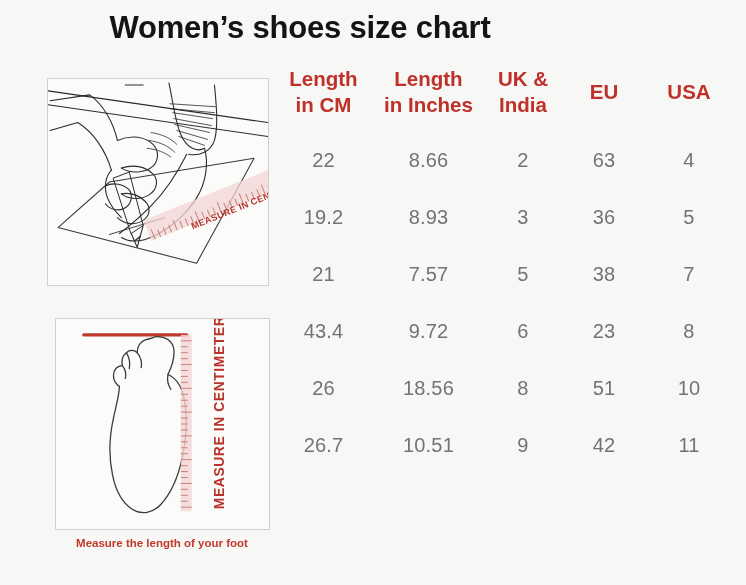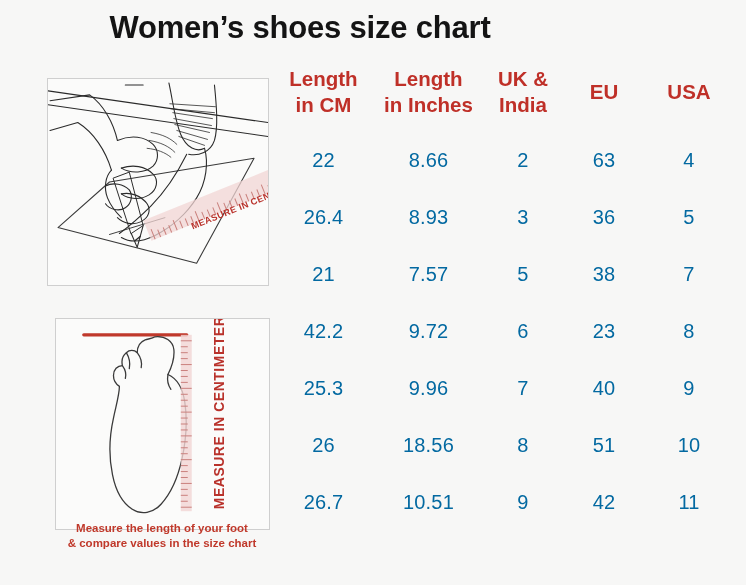--- a/index.html
+++ b/index.html
@@ -53,21 +53,21 @@
     left: 55px;
     top: 318px;
     width: 215px;
     height: 212px;
   }
   .illus svg { display: block; width: 100%; height: 100%; }
 
   .caption {
     position: absolute;
     left: 47px;
-    top: 521px;
+    top: 536px;
     width: 230px;
     text-align: center;
     color: #c0392b;
     font-size: 11.5px;
     font-weight: 700;
     line-height: 15px;
   }
   .caption div { white-space: nowrap; }
 
   
@@ -82,21 +82,21 @@
   #size-table th {
     color: #bf3028;
     font-size: 20.5px;
     font-weight: 600;
     line-height: 26px;
     padding: 0 0 14px 0;
     vertical-align: middle;
     text-align: center;
   }
   #size-table td {
-    color: #0369a1;
+    color: #737373;
     font-size: 20px;
     font-weight: 400;
     text-align: center;
     height: 55px;
     vertical-align: middle;
     letter-spacing: 0.2px;
   }
   .col-cm     { width: 103px; }
   .col-in     { width: 107px; }
   .col-uk     { width: 82px; }
@@ -255,21 +255,20 @@
             <path d="M126 184 L133 184"></path>
           <path d="M126 190 L137 190"></path>
         </g>
       </g>
       <text x="170" y="192" transform="rotate(-90 170 192)" fill="#b9322b" font-family="Liberation Sans, sans-serif" font-size="14" font-weight="700" letter-spacing="0.6">MEASURE IN CENTIMETERS</text>
     </svg>
   </div>
 
   <div class="caption">
     <div>Measure the length of your foot</div>
-    <div>&amp; compare values in the size chart</div>
   </div>
 
   <table id="size-table">
     <colgroup>
       <col class="col-cm">
         <col class="col-in">
         <col class="col-uk">
         <col class="col-eu">
         <col class="col-usa">
     </colgroup>
@@ -297,46 +296,39 @@
     </thead>
     <tbody>
       <tr>
         <td>22</td>
         <td>8.66</td>
         <td>2</td>
         <td>63</td>
         <td>4</td>
       </tr>
       <tr>
-        <td>26.4</td>
+        <td>19.2</td>
         <td>8.93</td>
         <td>3</td>
         <td>36</td>
         <td>5</td>
       </tr>
       <tr>
         <td>21</td>
         <td>7.57</td>
         <td>5</td>
         <td>38</td>
         <td>7</td>
       </tr>
       <tr>
-        <td>42.2</td>
+        <td>43.4</td>
         <td>9.72</td>
         <td>6</td>
         <td>23</td>
         <td>8</td>
-      </tr>
-      <tr>
-        <td>25.3</td>
-        <td>9.96</td>
-        <td>7</td>
-        <td>40</td>
-        <td>9</td>
       </tr>
       <tr>
         <td>26</td>
         <td>18.56</td>
         <td>8</td>
         <td>51</td>
         <td>10</td>
       </tr>
       <tr>
         <td>26.7</td>

